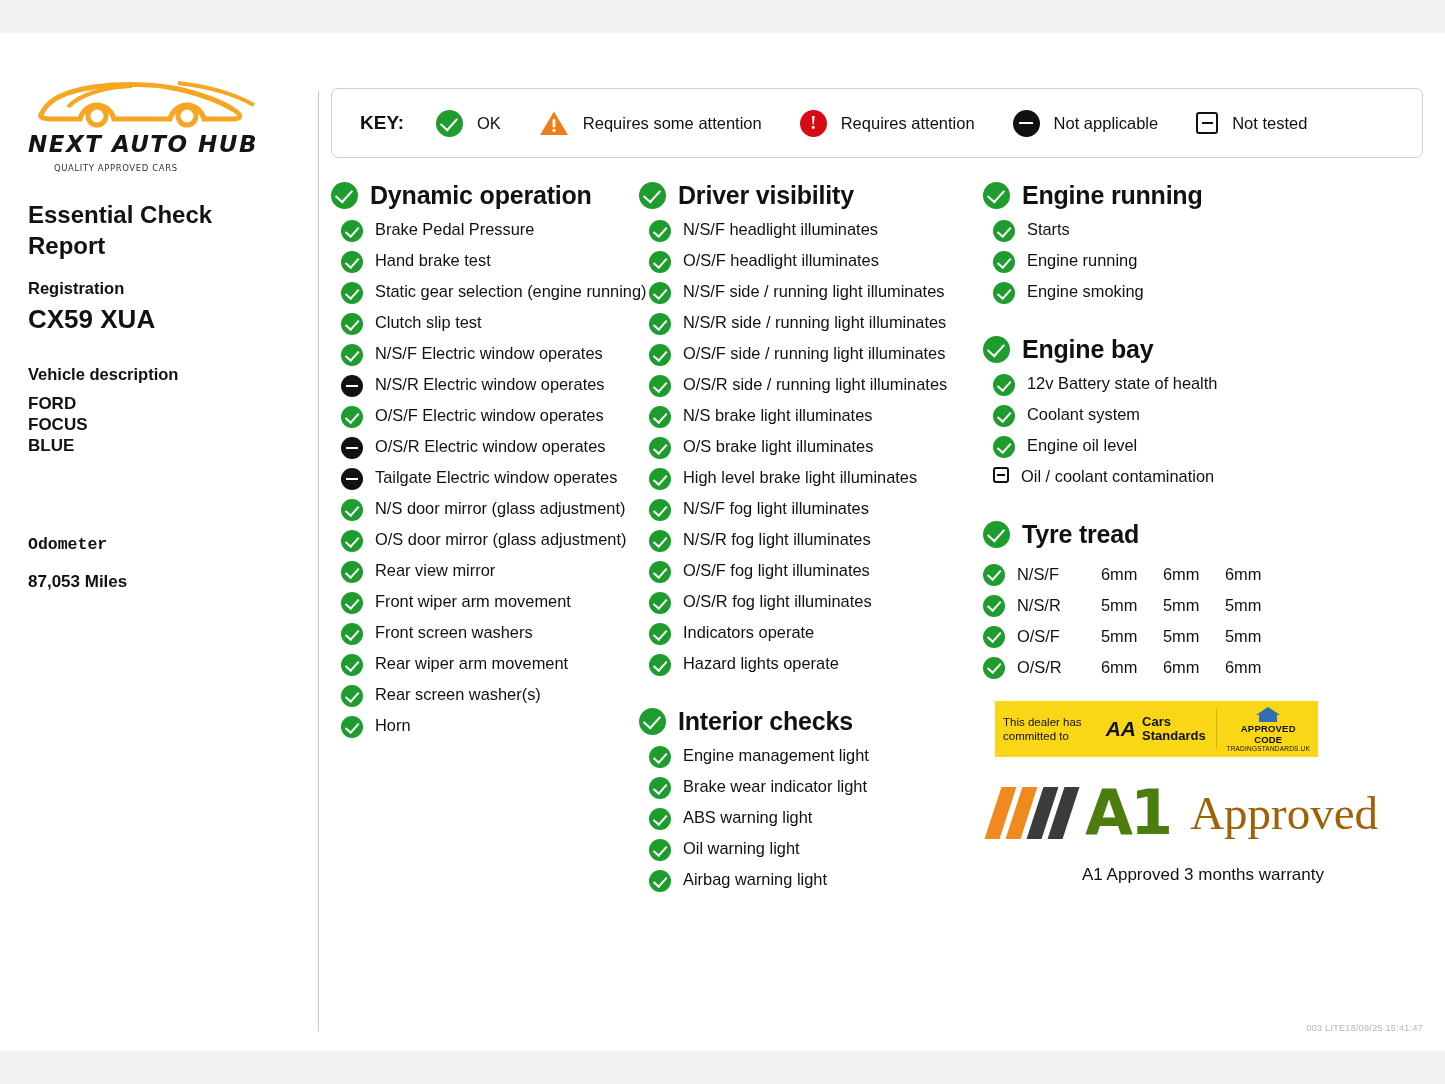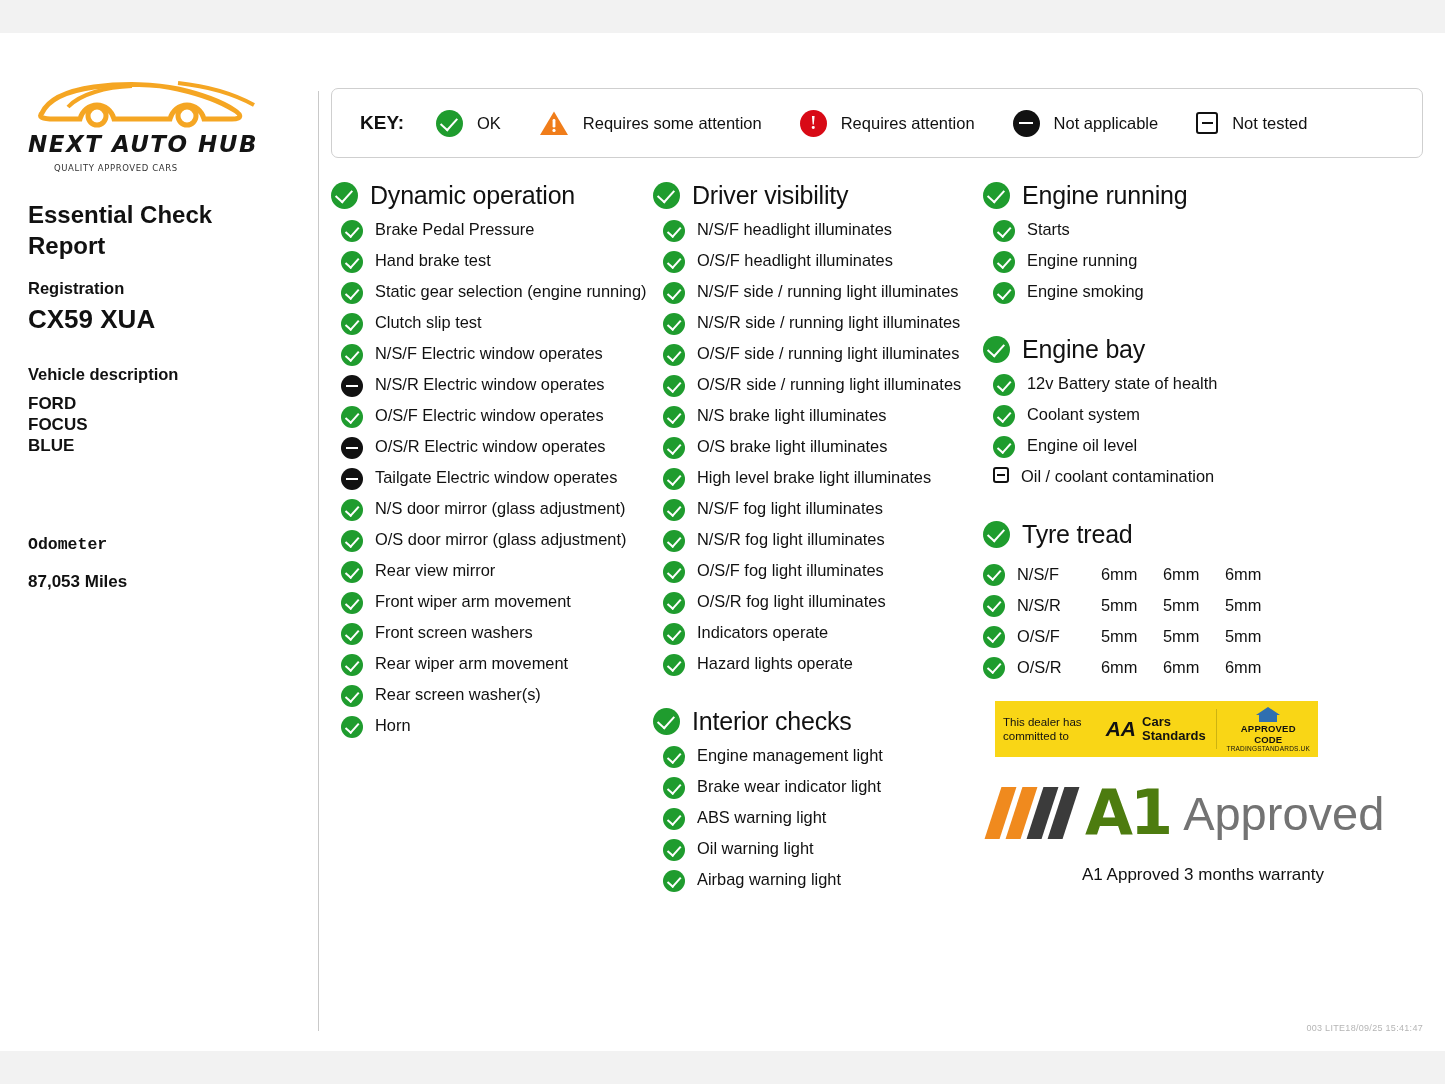--- a/index.html
+++ b/index.html
@@ -153,31 +153,31 @@
   .sz16 { width: 16px; height: 16px; }
 
   
   .cols {
     position: absolute;
     left: 331px; top: 148px;
     width: 1100px;
   }
   .col { position: absolute; top: 0; }
   .col1 { left: 0; width: 330px; }
-  .col2 { left: 322px; width: 330px; }
+  .col2 { left: 308px; width: 330px; }
   .col3 { left: 652px; width: 448px; }
 
   .sec-head {
     display: flex;
     align-items: center;
     margin-bottom: 10px;
   }
   .sec-head .ttx {
     font-size: 25px;
-    font-weight: normal;
+    font-weight: bold;
     margin-left: 12px;
     letter-spacing: -0.2px;
   }
   .sec-gap { margin-top: 22px; }
 
   .row {
     display: flex;
     align-items: flex-start;
     height: 31px;
   }
@@ -221,22 +221,22 @@
     height: 68px;
   }
   .a1-stripes { display: flex; transform: skewX(-18deg); }
   .a1-stripes i { display:block; width: 15px; height: 52px; margin-right: 6px; }
   .a1-A {
     font-size: 62px; font-weight: bold; color: #4d7c0f;
     font-family: "DejaVu Sans", sans-serif; letter-spacing: -3px;
     margin-left: 8px; line-height: 1;
   }
   .a1-app {
-    font-size: 47px; color: #737373; margin-left: 13px;
-    font-family: Liberation Sans, sans-serif; line-height: 1;
+    font-size: 47px; color: #a16207; margin-left: 20px;
+    font-family: Liberation Serif, serif; line-height: 1;
   }
   .a1-note {
     margin-top: 18px; margin-left: 10px;
     font-size: 17px; text-align: center; width: 420px;
   }
 
   .footer-id {
     position: absolute;
     right: 22px; bottom: 18px;
     font-size: 9px;

